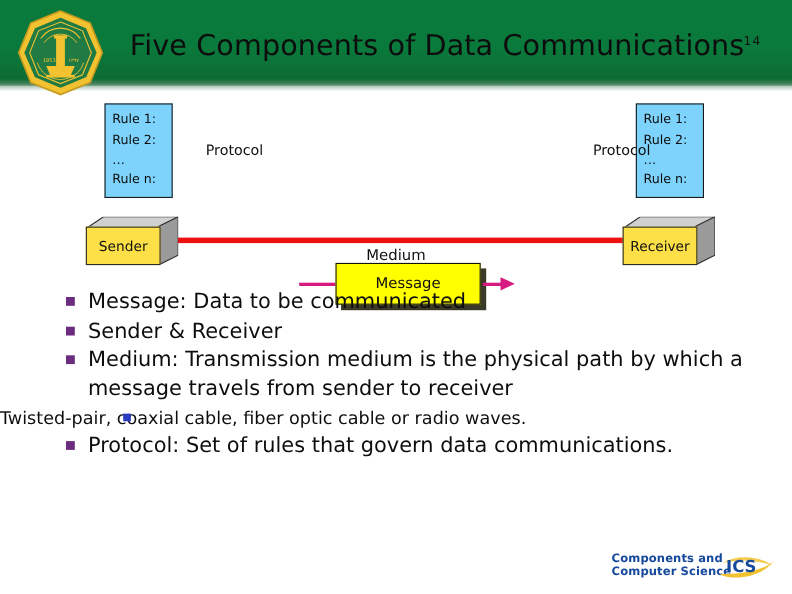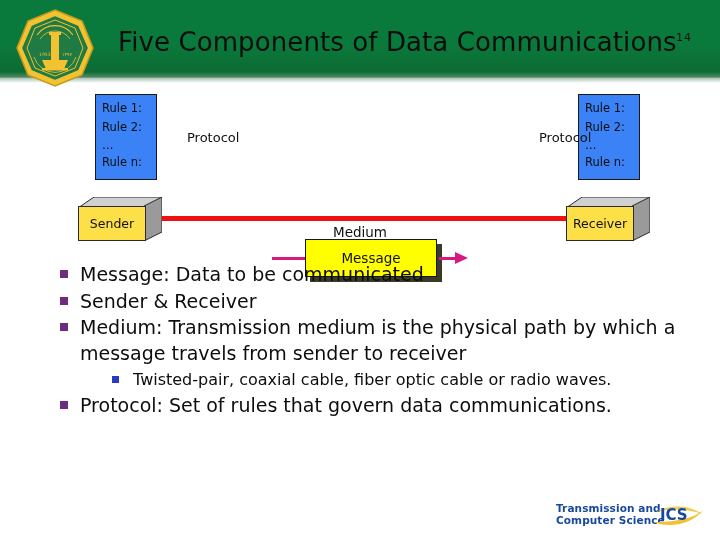--- a/index.html
+++ b/index.html
@@ -31,21 +31,21 @@
 
   
   .seal{position:absolute;left:6px;top:7px;width:98px;height:92px;}
   .seal svg{display:block;}
 
   
   .figure{position:absolute;left:0;top:84px;width:720px;height:168px;}
 
   .proto-box{
     position:absolute;width:62px;height:86px;
-    background:#3b82f6;border:1.5px solid #1a1a1a;
+    background:#7dd3fc;border:1.5px solid #1a1a1a;
     box-sizing:border-box;padding:4px 0 0 6px;
   }
   .proto-box.left{left:95px;top:10px;}
   .proto-box.right{left:578px;top:10px;}
   .proto-box .rule{
     font-size:11.5px;color:#0d0d0d;line-height:19px;white-space:nowrap;
   }
   .proto-box .rule.dots{line-height:16px;letter-spacing:1px;}
   .proto-label{
     position:absolute;font-size:13px;color:#101010;white-space:nowrap;margin-left:24px;
@@ -102,21 +102,21 @@
 
   
   .bullets{position:absolute;left:0;top:262px;width:720px;}
   .b-row{position:relative;padding-left:80px;margin-bottom:1px;}
   .b-row .marker{
     position:absolute;left:60px;top:8px;width:8px;height:8px;background:#6b2b7e;
   }
   .b-row .txt{
     font-size:19px;line-height:25.5px;color:#0d0d0d;
   }
-  .sub-row{position:relative;padding-left:133px;margin:3px 0 2px 0;}
+  .sub-row{position:relative;margin:3px 0 2px 0;}
   .sub-row .marker{
     position:absolute;left:112px;top:7px;width:7px;height:7px;background:#2b3bbf;
   }
   .sub-row .txt{
     font-size:16px;line-height:21.5px;color:#0d0d0d;
   }
 
   
   .footer-logo{position:absolute;left:556px;top:500px;width:150px;height:34px;}
   .footer-logo .ics-text{
@@ -224,21 +224,21 @@
     </div>
 
     <div class="b-row">
       <span class="marker"></span>
       <div class="txt">Protocol: Set of rules that govern data communications.</div>
     </div>
   </div>
 
   <div class="footer-logo">
     <div class="ics-text">
-      <span>Transmission and</span><br>
+      <span>Components and</span><br>
       <span>Computer Science</span>
     </div>
     <svg class="ics-mark" viewBox="0 0 54 30" aria-hidden="true">
       <path d="M2 22 C14 28 40 26 52 9 C42 20 18 22 2 22 Z" fill="#f2c230"></path>
       <path d="M4 12 C18 4 38 5 50 14 C36 9 18 8 4 12 Z" fill="#f2c230" opacity=".85"></path>
       <text x="8" y="20" font-size="15" font-weight="bold" fill="#16489c" font-family="DejaVu Sans, sans-serif">ICS</text>
     </svg>
   </div>
 
 </div>

